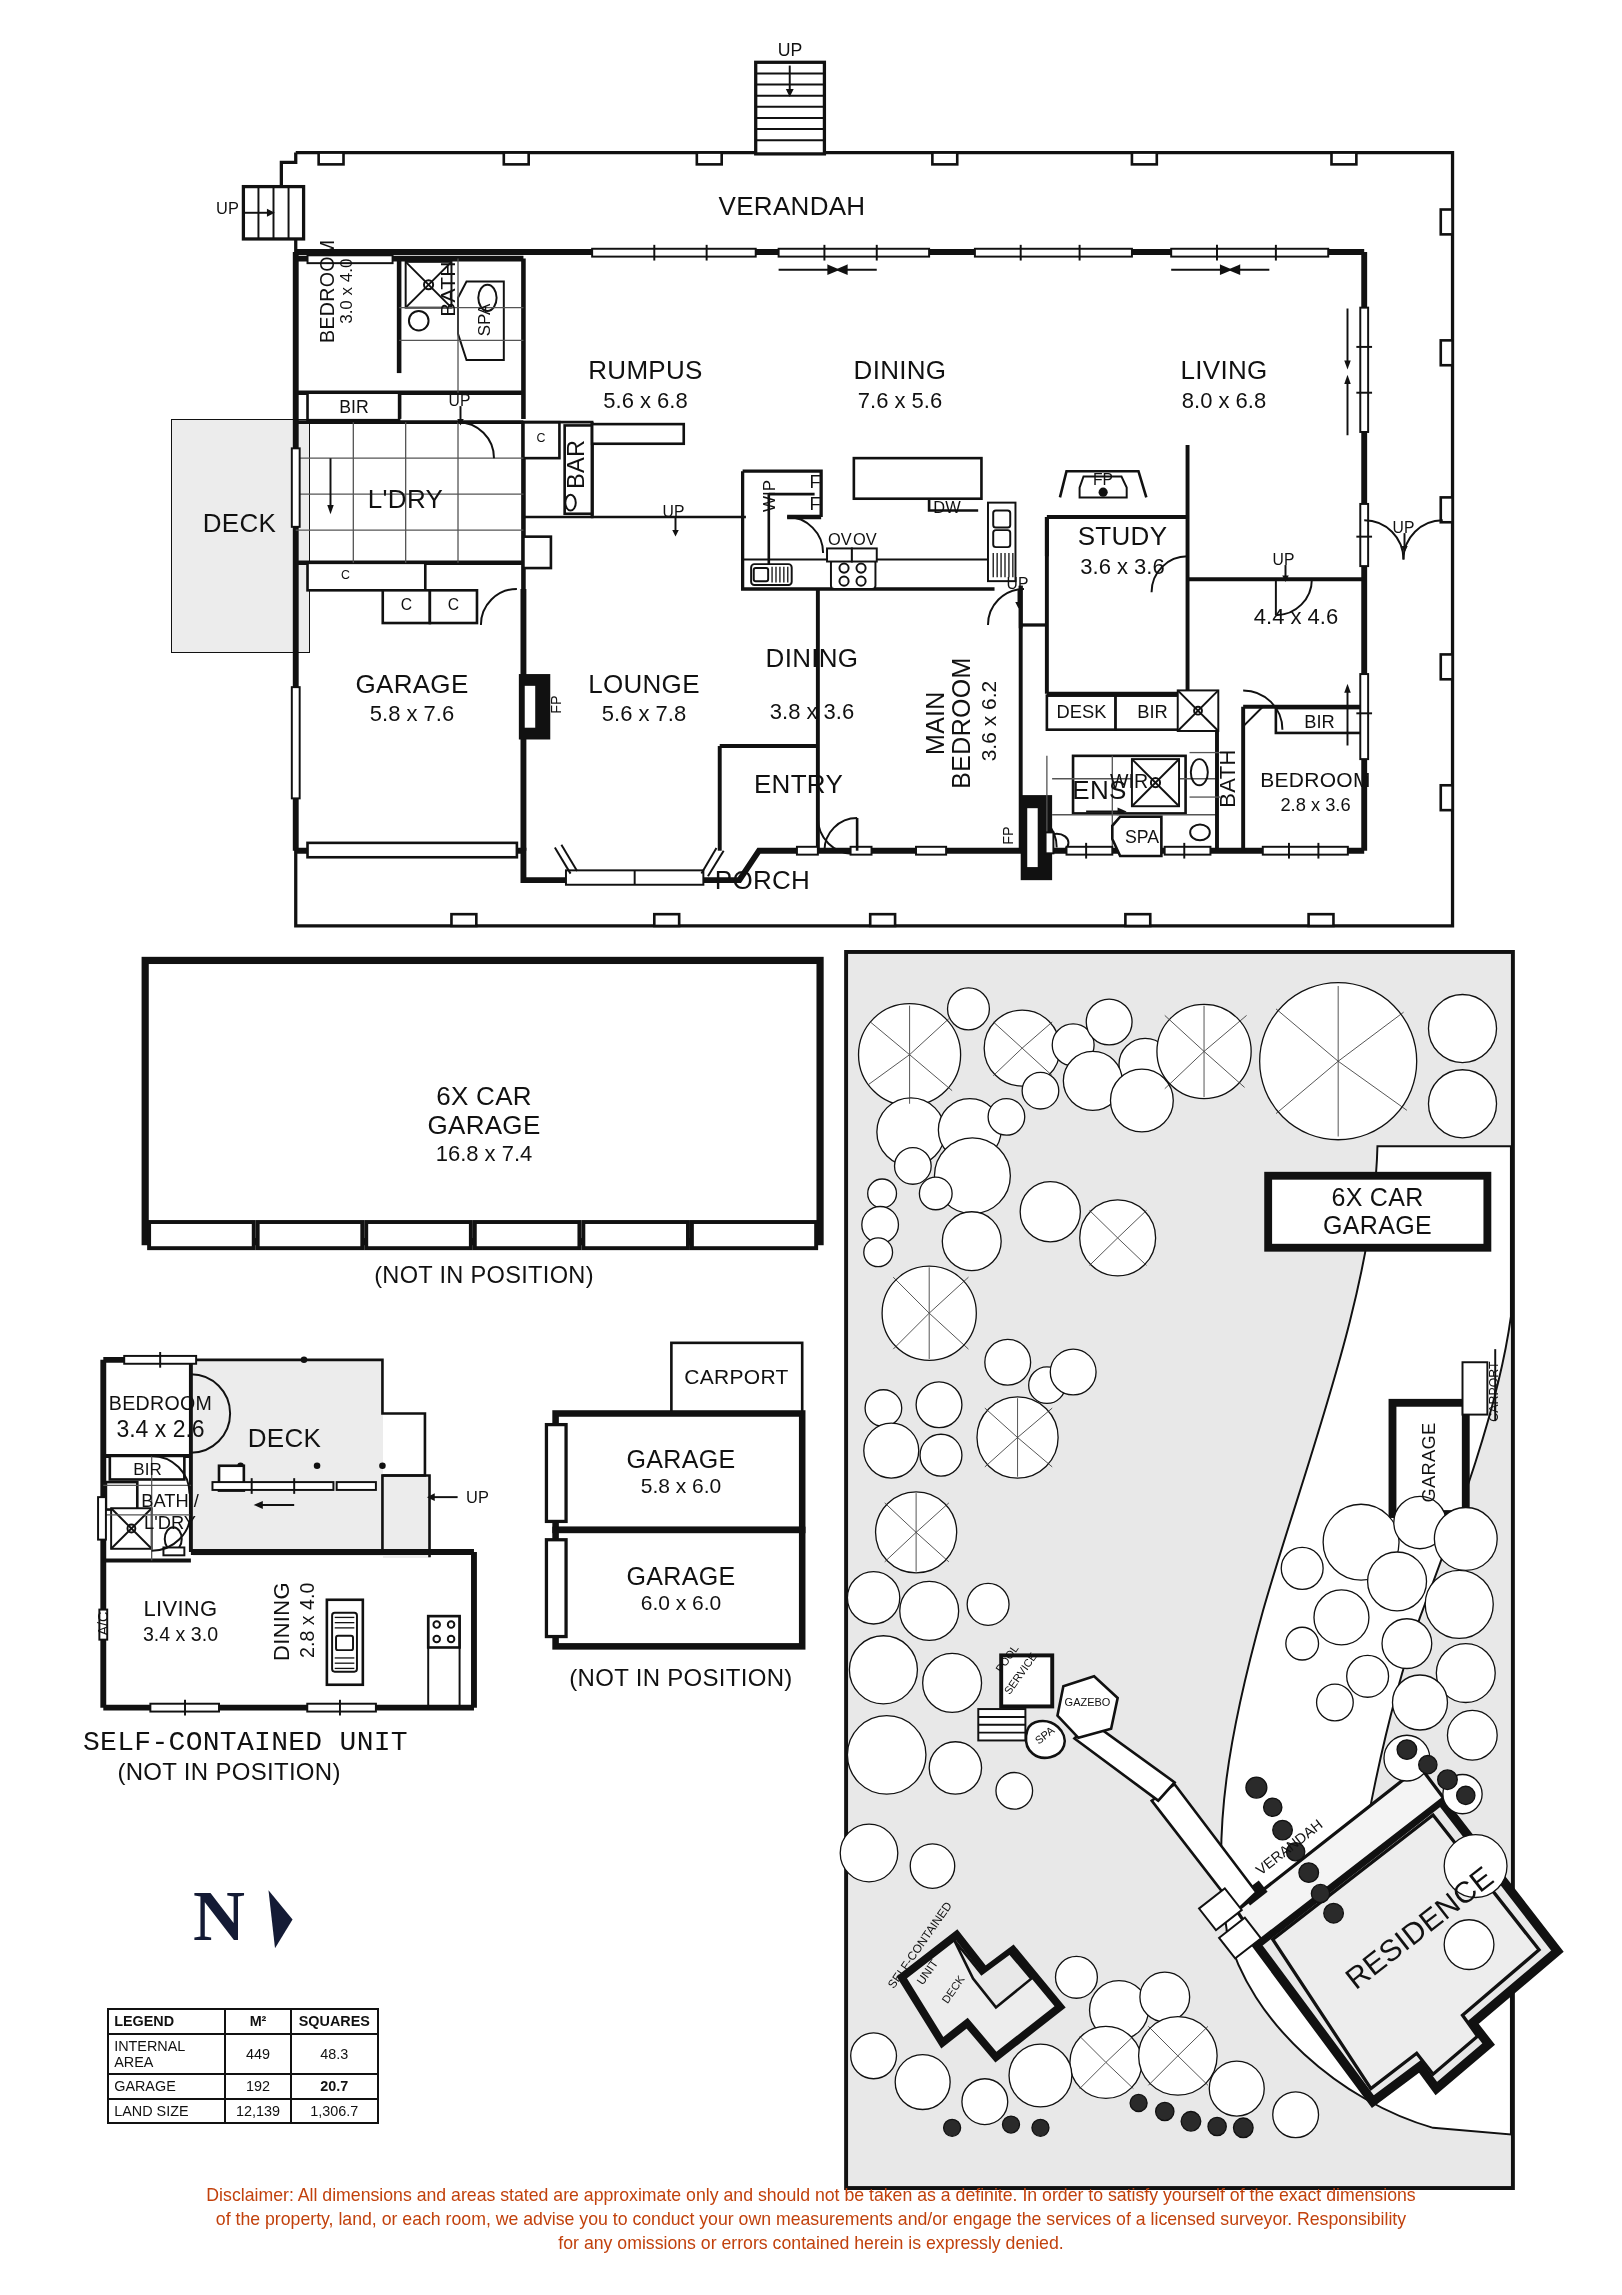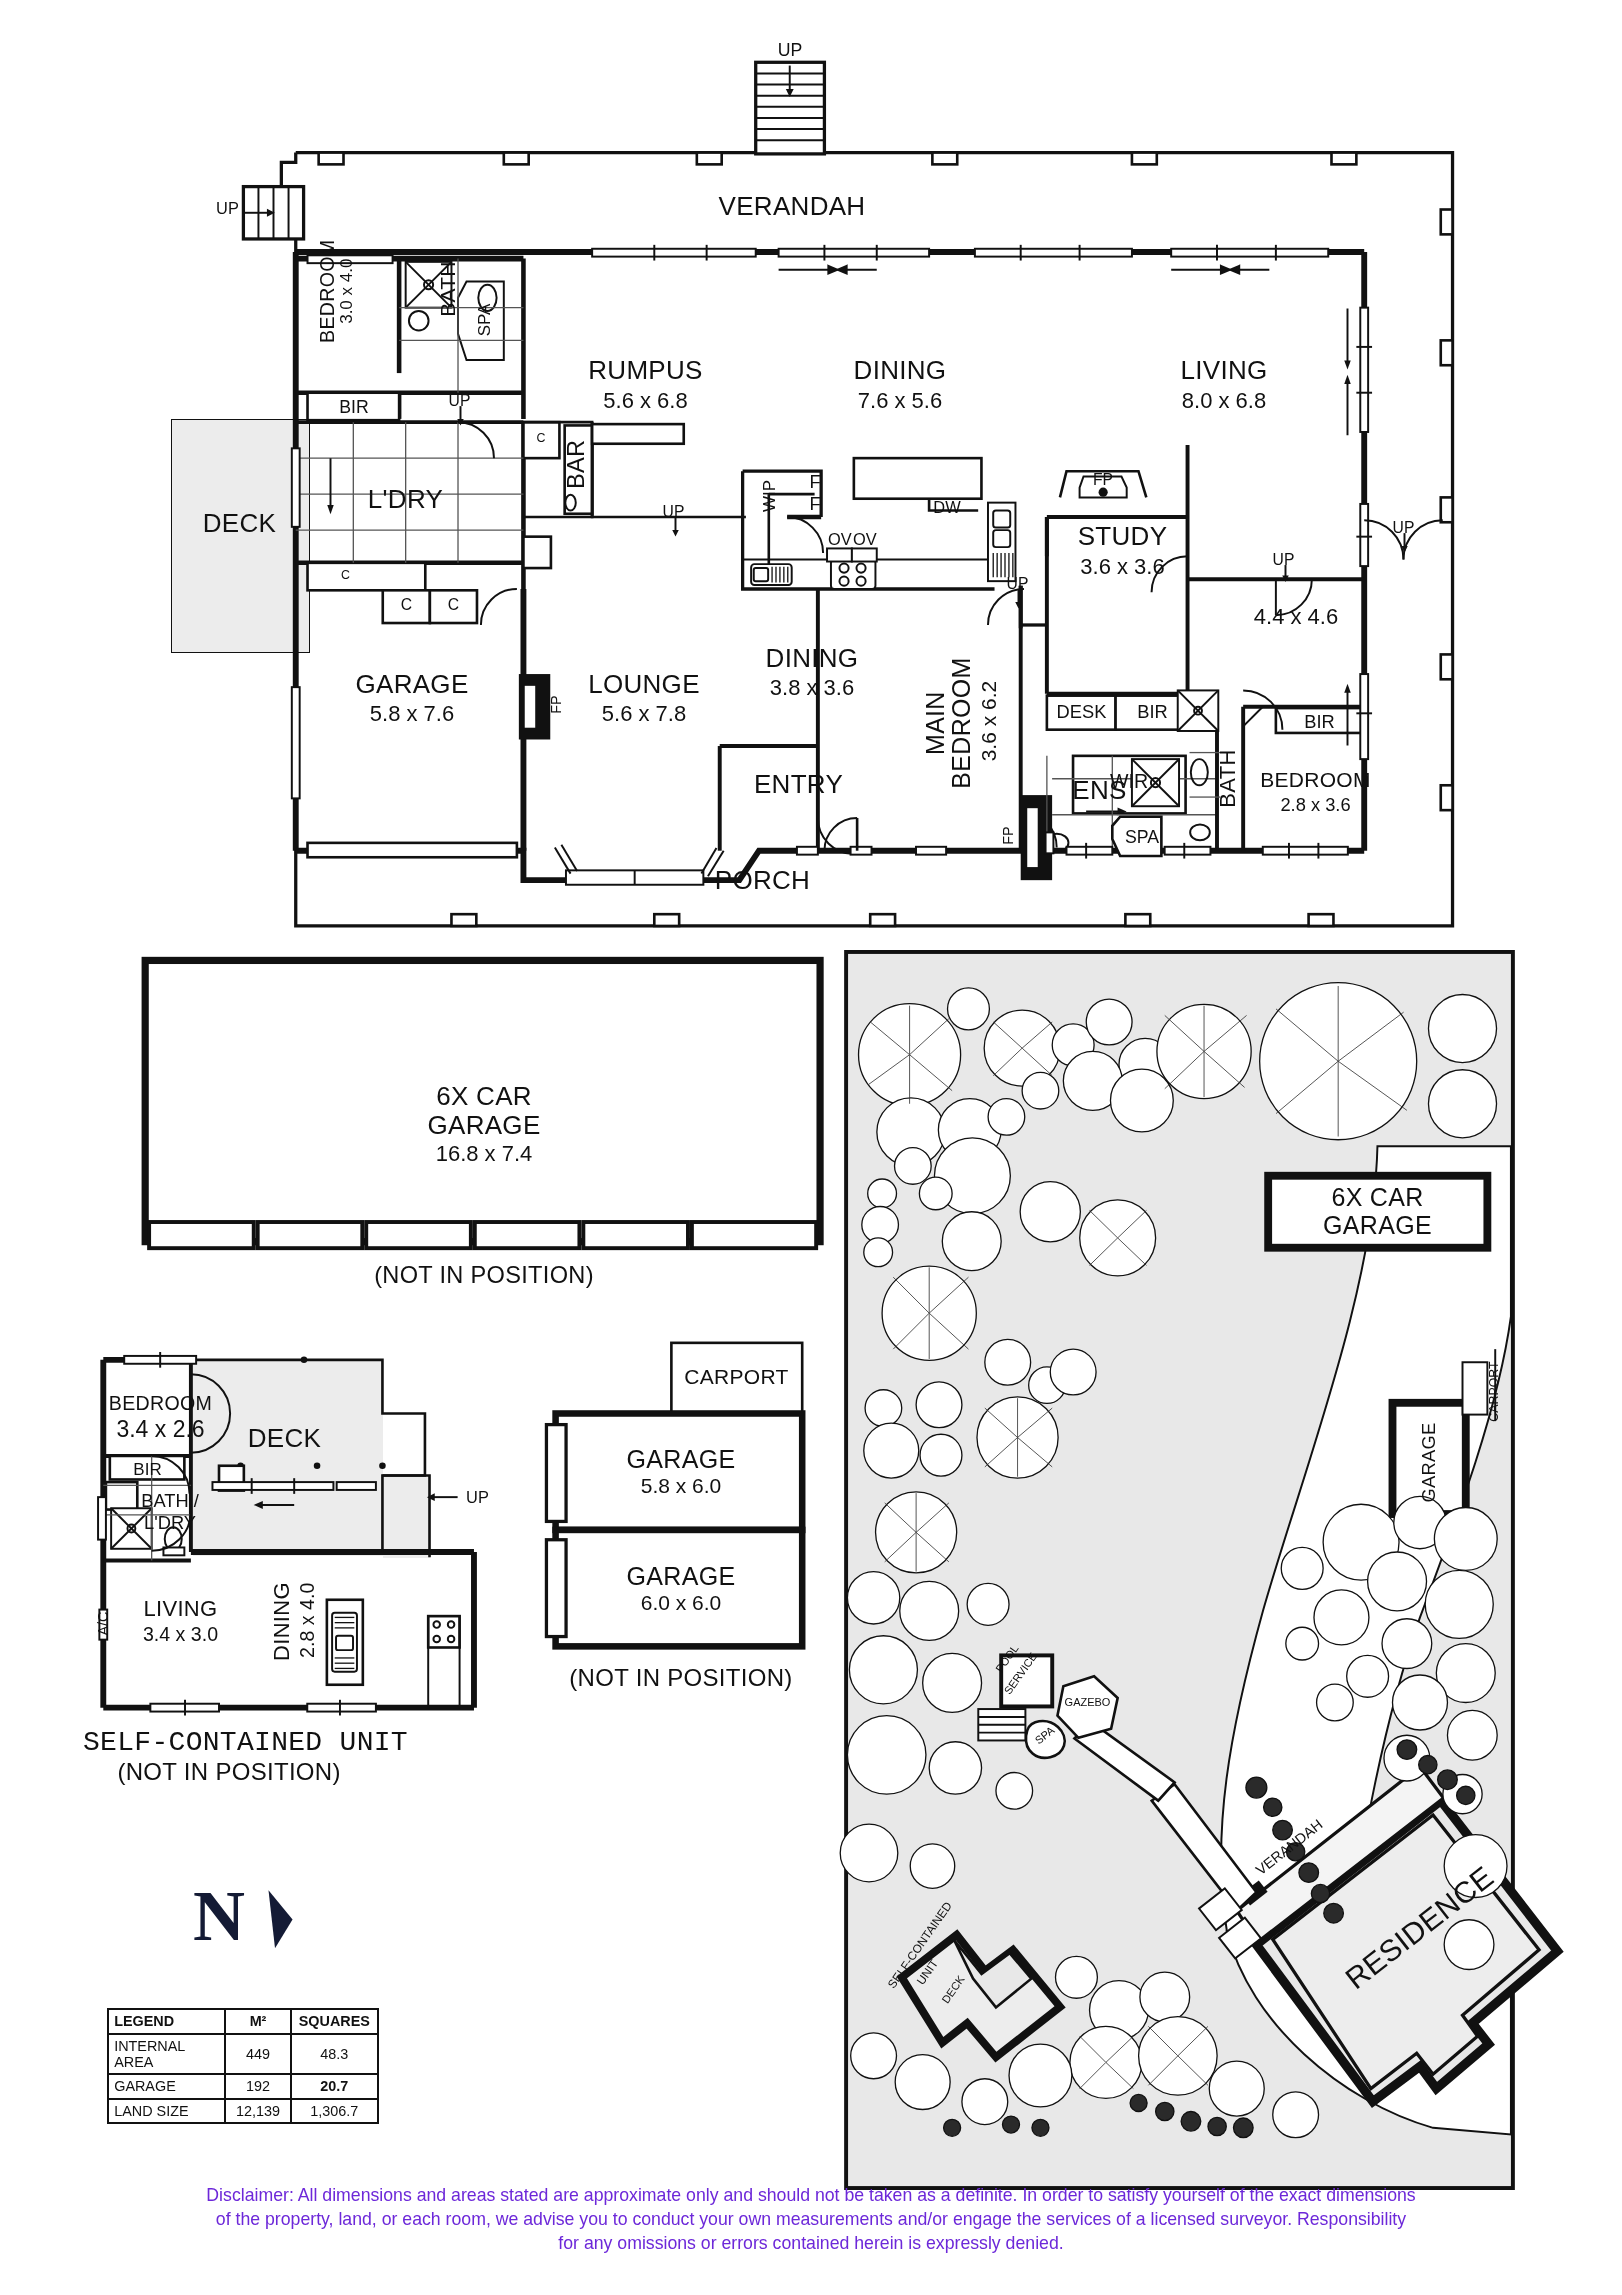--- a/index.html
+++ b/index.html
@@ -11,21 +11,21 @@
   .lbl{position:absolute;text-align:center;line-height:1.05;white-space:nowrap;font-weight:400;}
   .name{font-size:26px;letter-spacing:0.3px;}
   .dim{font-size:22px;}
   .small{font-size:15px;}
   .tiny{font-size:12.4px;}
   svg{display:block;overflow:visible;}
   .legend{position:absolute;border-collapse:collapse;font-size:14.4px;}
   .legend td,.legend th{border:2px solid #111;padding:3.3px 5.2px;text-align:center;font-weight:bold;}
   .legend td.l{text-align:left;font-weight:normal;}
   .legend th{font-weight:bold;}
-  .disc{position:absolute;text-align:center;font-size:17.7px;line-height:1.35;color:#6d28d9;}
+  .disc{position:absolute;text-align:center;font-size:17.7px;line-height:1.35;color:#c2410c;}
   #northN{font-family:"Liberation Serif",serif;font-size:72px;font-weight:bold;color:#141b35;}
 </style>
 </head>
 <body>
 
 <div class="abs" style="left:0;top:0;width:1622px;height:949px;">
 
   <div class="abs fillgrey" style="left:171px;top:419px;width:137px;height:232px;border:1.3px solid #111;"></div>
 
   <svg class="abs" style="left:0;top:0;" width="1622" height="949" viewBox="0 0 2479 1450">
@@ -387,21 +387,21 @@
   <div class="lbl name" style="left:1054px;top:523px;width:137px;">STUDY</div>
   <div class="lbl dim" style="left:1054px;top:555px;width:137px;">3.6 x 3.6</div>
 
   <div class="lbl name" style="left:314px;top:671px;width:196px;">GARAGE</div>
   <div class="lbl dim" style="left:314px;top:702px;width:196px;">5.8 x 7.6</div>
 
   <div class="lbl name" style="left:559px;top:671px;width:170px;">LOUNGE</div>
   <div class="lbl dim" style="left:559px;top:702px;width:170px;">5.6 x 7.8</div>
 
   <div class="lbl name" style="left:730px;top:645px;width:164px;">DINING</div>
-  <div class="lbl dim" style="left:730px;top:676px;width:164px;">3.8 x 3.6</div>
+  <div class="lbl dim" style="left:730px;top:700px;width:164px;">3.8 x 3.6</div>
 
   <div class="lbl name" style="left:870px;top:710px;width:131px;font-size:25px;transform:rotate(-90deg);">MAIN</div>
   <div class="lbl name" style="left:896px;top:710px;width:131px;font-size:25px;transform:rotate(-90deg);">BEDROOM</div>
   <div class="lbl dim" style="left:924px;top:710px;width:131px;font-size:21px;transform:rotate(-90deg);">3.6 x 6.2</div>
 
   <div class="lbl dim" style="left:1224px;top:605px;width:144px;">4.4 x 4.6</div>
 
   <div class="lbl small" style="left:1047px;top:702px;width:69px;font-size:18.3px;">DESK</div>
   <div class="lbl small" style="left:1116px;top:702px;width:73px;font-size:18.3px;">BIR</div>
   <div class="lbl small" style="left:1080px;top:771px;width:98px;font-size:19.6px;">WIR</div>

